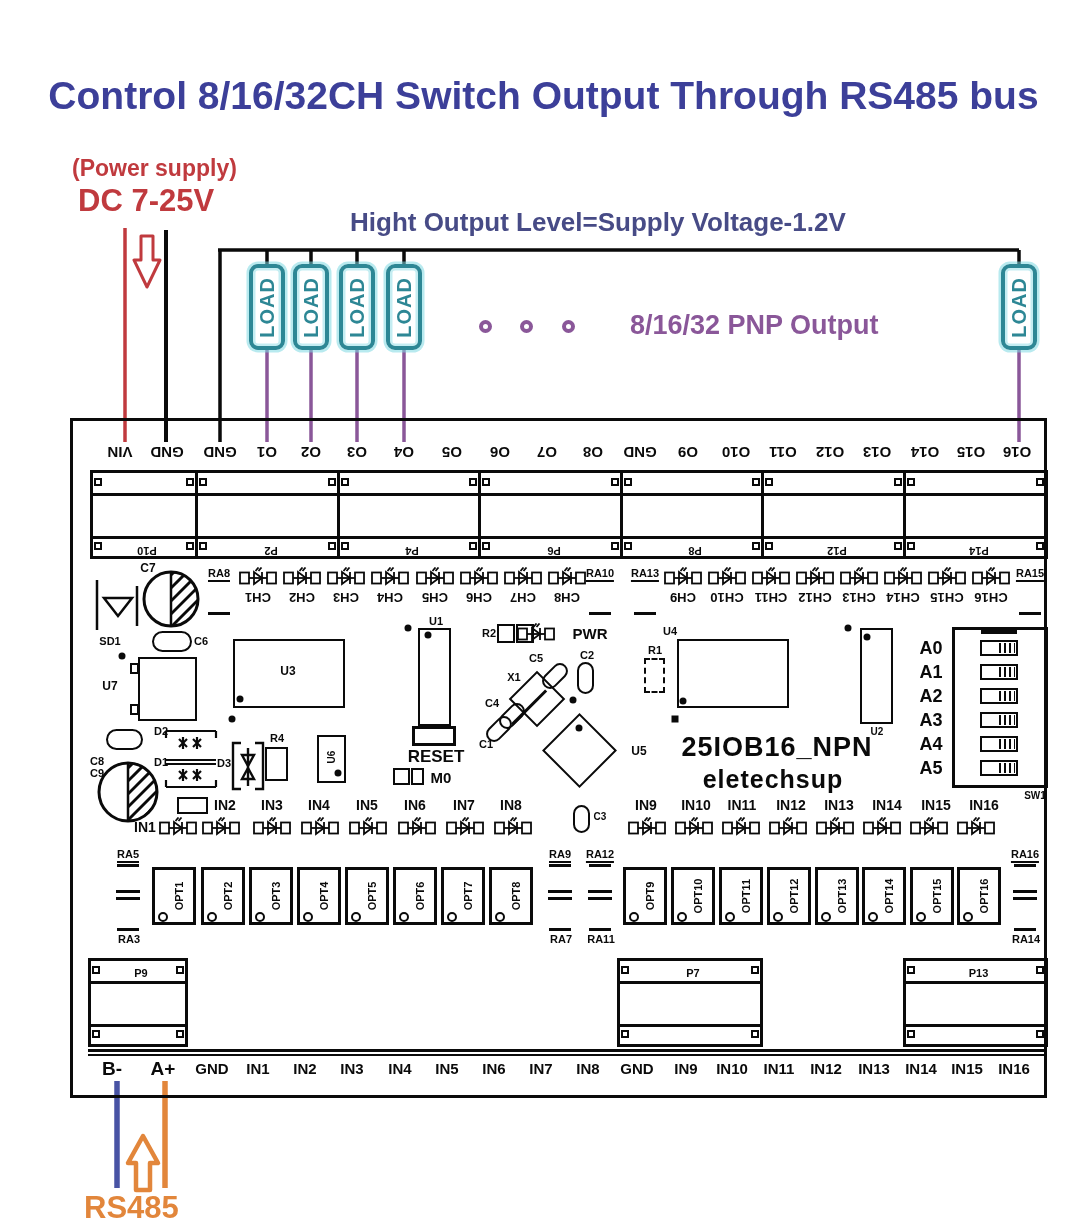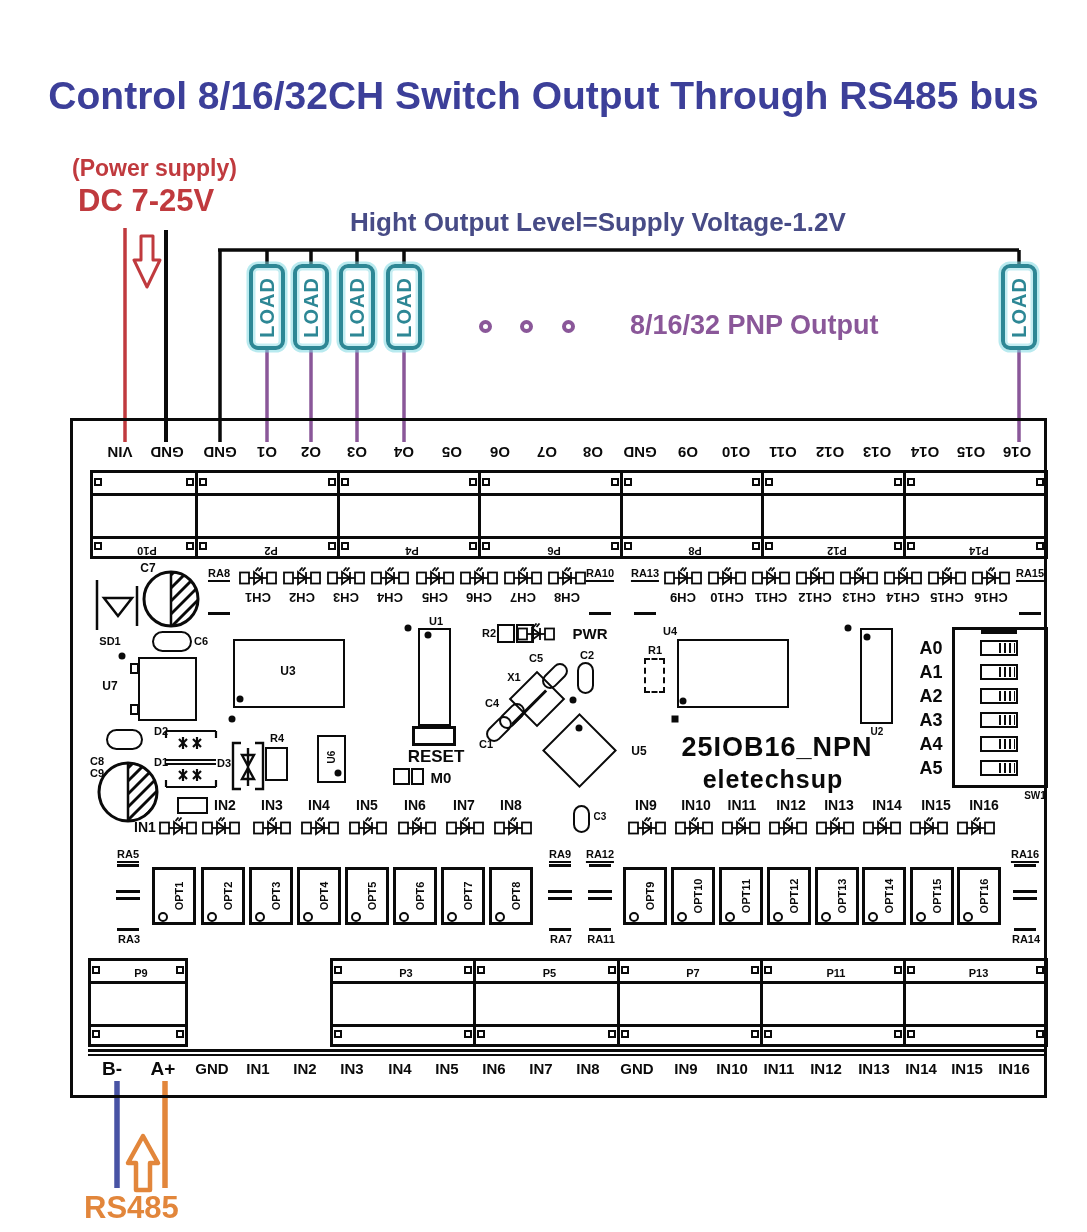--- a/index.html
+++ b/index.html
@@ -315,55 +315,28 @@
     </div>
     <div class="tblock" style="left: 88px; top: 958px; width: 100px; height: 89px;">
       <div class="tbline" style="top:20px"></div>
       <div class="tbline" style="top:63px"></div>
       <div class="tbsq" style="left:1px;top:5px"></div>
       <div class="tbsq" style="left:85px;top:5px"></div>
       <div class="tbsq" style="left:1px;top:69px"></div>
       <div class="tbsq" style="left:85px;top:69px"></div>
       <span class="t s11 " style="left:50px;top:12px">P9</span>
     </div>
-    <div class="tblock" style="left: 330px; top: 958px; width: 146px; height: 89px;">
-      <div class="tbline" style="top:20px"></div>
-      <div class="tbline" style="top:63px"></div>
-      <div class="tbsq" style="left:1px;top:5px"></div>
-      <div class="tbsq" style="left:131px;top:5px"></div>
-      <div class="tbsq" style="left:1px;top:69px"></div>
-      <div class="tbsq" style="left:131px;top:69px"></div>
-      <span class="t s11 " style="left:73px;top:12px">P3</span>
-    </div>
-    <div class="tblock" style="left: 473px; top: 958px; width: 147px; height: 89px;">
-      <div class="tbline" style="top:20px"></div>
-      <div class="tbline" style="top:63px"></div>
-      <div class="tbsq" style="left:1px;top:5px"></div>
-      <div class="tbsq" style="left:132px;top:5px"></div>
-      <div class="tbsq" style="left:1px;top:69px"></div>
-      <div class="tbsq" style="left:132px;top:69px"></div>
-      <span class="t s11 " style="left:73.5px;top:12px">P5</span>
-    </div>
     <div class="tblock" style="left: 617px; top: 958px; width: 146px; height: 89px;">
       <div class="tbline" style="top:20px"></div>
       <div class="tbline" style="top:63px"></div>
       <div class="tbsq" style="left:1px;top:5px"></div>
       <div class="tbsq" style="left:131px;top:5px"></div>
       <div class="tbsq" style="left:1px;top:69px"></div>
       <div class="tbsq" style="left:131px;top:69px"></div>
       <span class="t s11 " style="left:73px;top:12px">P7</span>
-    </div>
-    <div class="tblock" style="left: 760px; top: 958px; width: 146px; height: 89px;">
-      <div class="tbline" style="top:20px"></div>
-      <div class="tbline" style="top:63px"></div>
-      <div class="tbsq" style="left:1px;top:5px"></div>
-      <div class="tbsq" style="left:131px;top:5px"></div>
-      <div class="tbsq" style="left:1px;top:69px"></div>
-      <div class="tbsq" style="left:131px;top:69px"></div>
-      <span class="t s11 " style="left:73px;top:12px">P11</span>
     </div>
     <div class="tblock" style="left: 903px; top: 958px; width: 145px; height: 89px;">
       <div class="tbline" style="top:20px"></div>
       <div class="tbline" style="top:63px"></div>
       <div class="tbsq" style="left:1px;top:5px"></div>
       <div class="tbsq" style="left:130px;top:5px"></div>
       <div class="tbsq" style="left:1px;top:69px"></div>
       <div class="tbsq" style="left:130px;top:69px"></div>
       <span class="t s11 " style="left:72.5px;top:12px">P13</span>
     </div>

